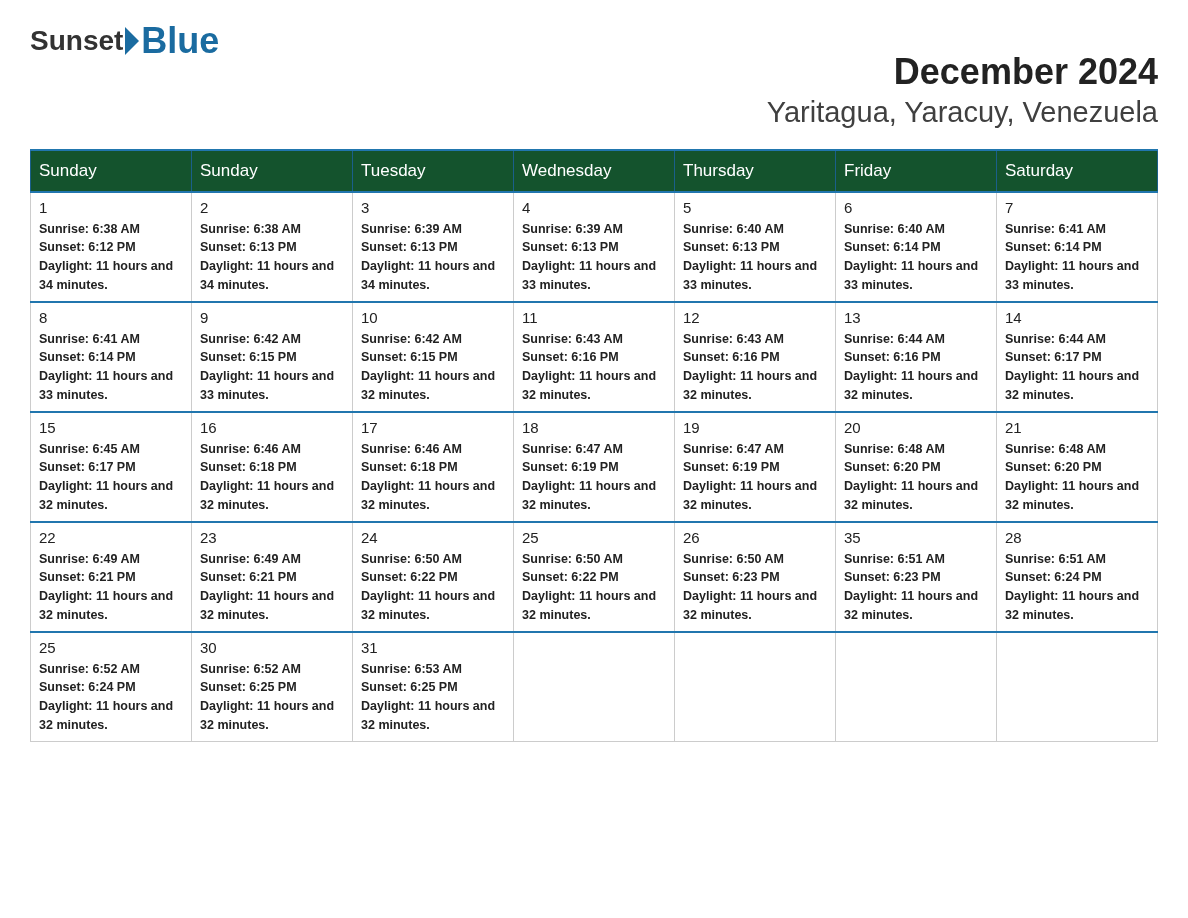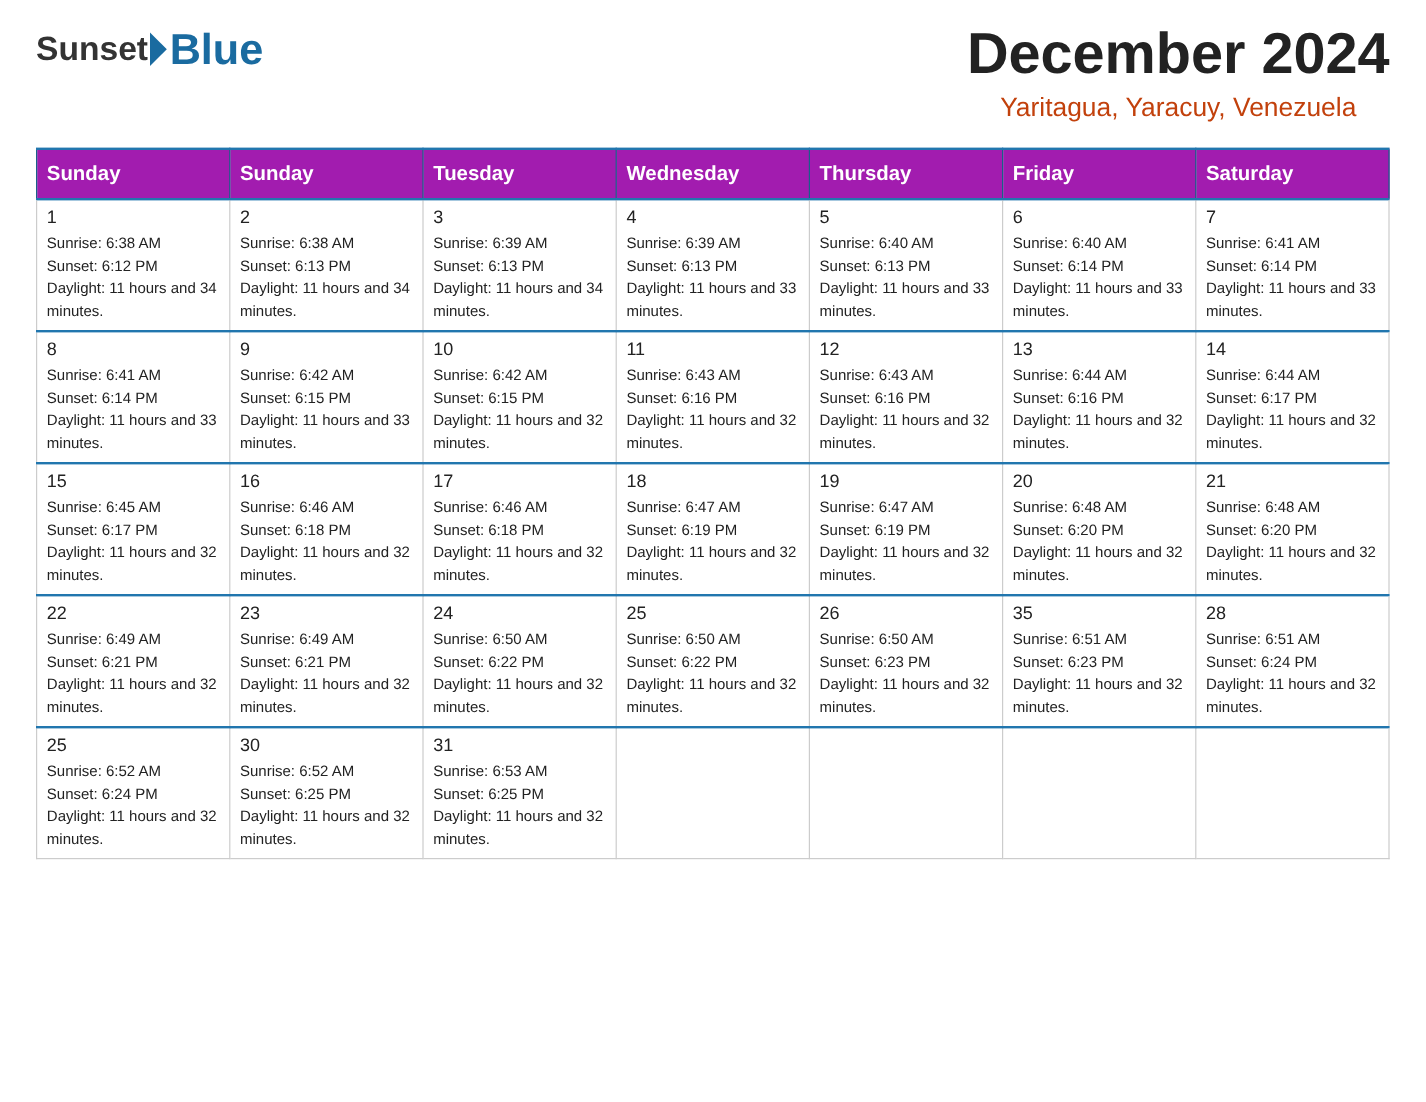--- a/index.html
+++ b/index.html
@@ -40,41 +40,42 @@
     }
     .logo-blue {
       color: #1a6ba0;
       font-size: 36px;
       font-weight: bold;
     }
     .title-block {
       text-align: right;
     }
     .month-title {
-      font-size: 48px;
+      font-size: 36px;
       font-weight: bold;
       color: #222;
       line-height: 1.1;
+      margin-top: 32px;
     }
     .subtitle {
-      font-size: 22px;
-      color: #c2410c;
+      font-size: 29px;
+      color: #404040;
       margin-top: 4px;
       text-align: center;
     }
     .calendar {
       width: 100%;
       border-collapse: collapse;
       border: 1px solid #aaa;
     }
     .calendar th {
-      background-color: #a21caf;
+      background-color: #14532d;
       color: #fff;
       font-size: 17px;
-      font-weight: bold;
+      font-weight: normal;
       padding: 10px 8px;
       text-align: left;
       border: 1px solid #1a5f8a;
     }
     .calendar td {
       vertical-align: top;
       padding: 6px 8px;
       border: 1px solid #ccc;
       width: 14.28%;
       font-size: 12.5px;
@@ -87,20 +88,21 @@
     .day-num {
       font-size: 15px;
       font-weight: normal;
       margin-bottom: 4px;
       display: block;
     }
     .day-info {
       font-size: 12.5px;
       line-height: 1.5;
       color: #222;
+      font-weight: bold;
     }
     .empty-cell {
       background: #fff;
     }
   </style>
 </head>
 <body>
 
 <div class="header">
   <div class="logo">

